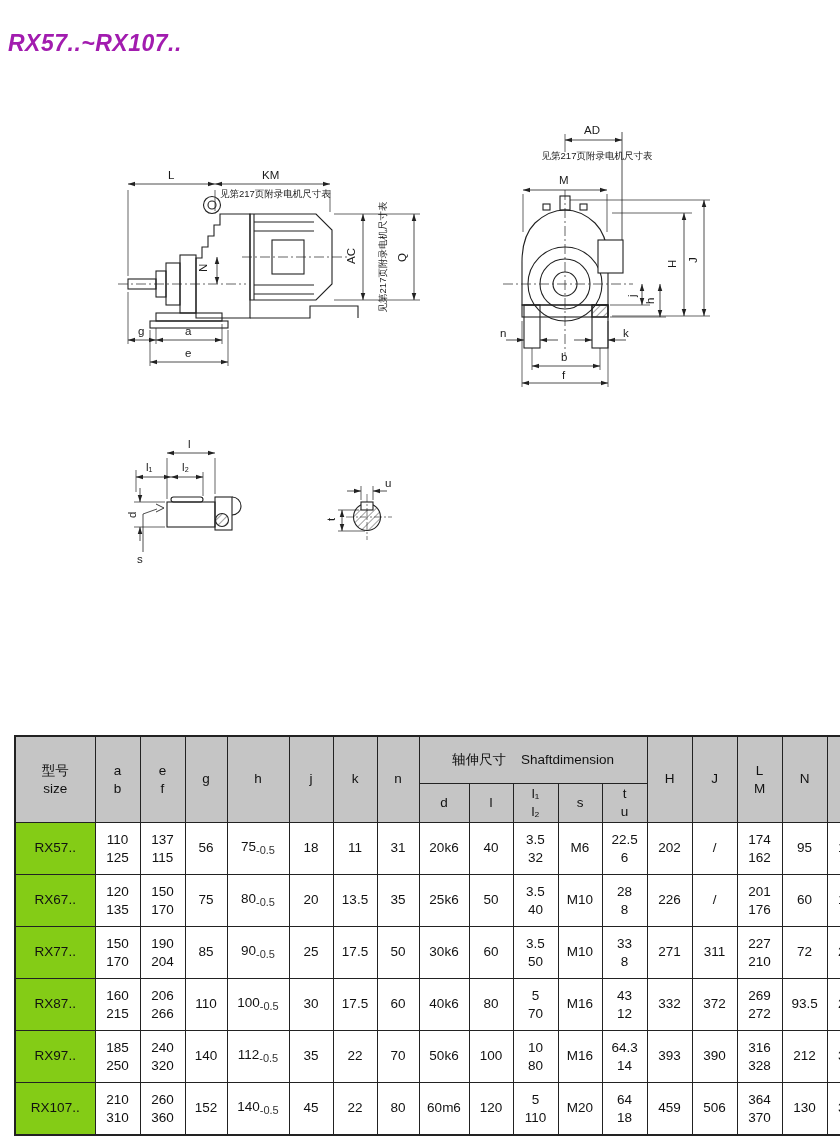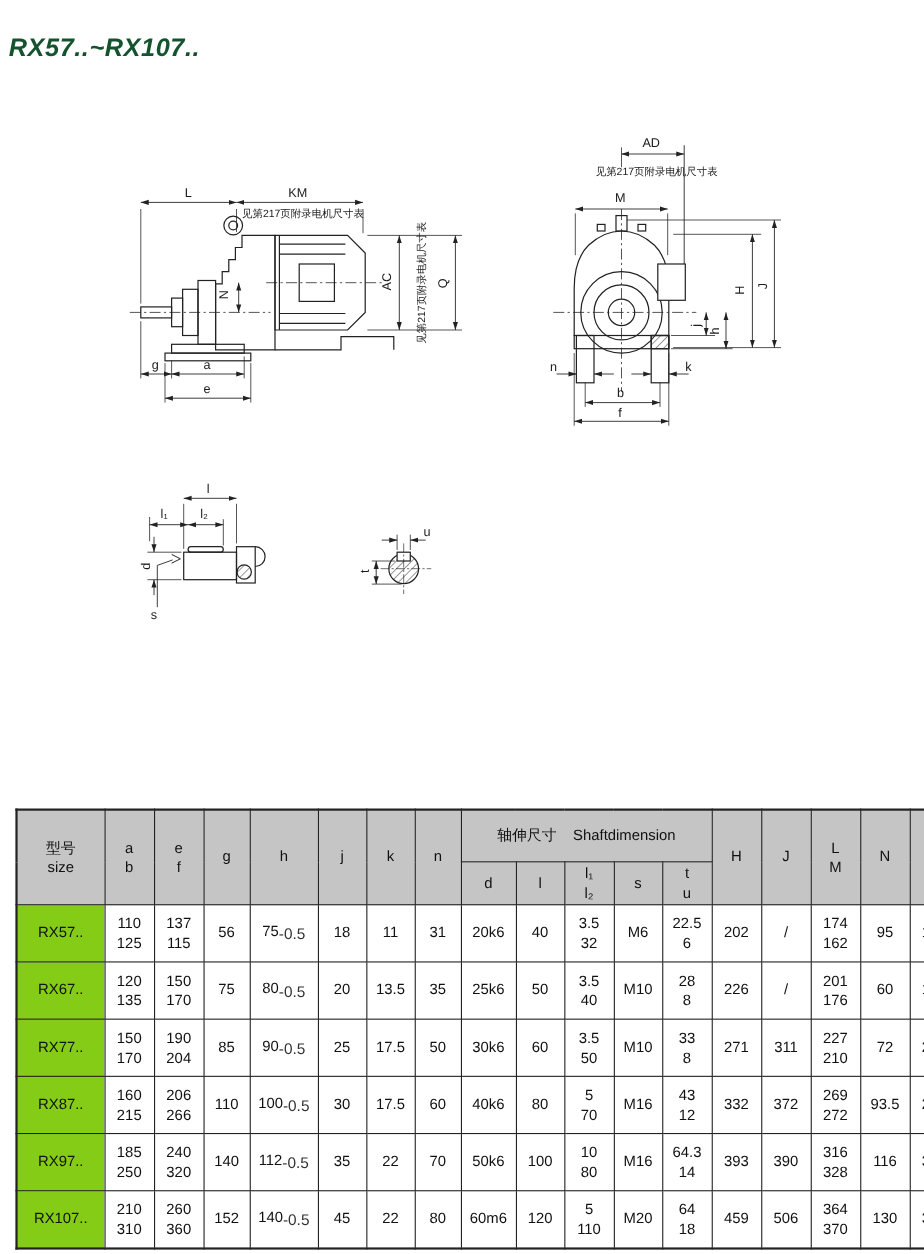--- a/index.html
+++ b/index.html
@@ -1,34 +1,34 @@
 <!DOCTYPE html>
 <html><head>
 <meta charset="utf-8">
 <style>
   html,body{margin:0;padding:0;background:#ffffff;}
   .page{position:relative;width:840px;height:1140px;background:#fff;overflow:hidden;
         font-family:"Liberation Sans","DejaVu Sans",sans-serif;color:#111;}
   .title{position:absolute;top:30px;left:8px;font-size:23px;font-weight:bold;
-         font-style:italic;letter-spacing:.5px;color:#14532d;}
+         font-style:italic;letter-spacing:.5px;color:#a21caf;}
   .drawings{position:absolute;top:0;left:0;}
   svg text{font-family:"Liberation Sans","DejaVu Sans",sans-serif;fill:#1a1a1a;}
   .dimtxt{font-size:11.5px;}
   .notetxt{font-size:9.5px;}
   
   .dims-table{position:absolute;top:735px;left:14px;width:812px;border-collapse:collapse;
               table-layout:fixed;border:2px solid #222;}
   .dims-table th,.dims-table td{border:1px solid #222;text-align:center;vertical-align:middle;
               font-size:13.5px;font-weight:normal;padding:0;line-height:1.25;background:#fff;color:#111;}
   .dims-table thead th{background:#c5c5c5;}
   .dims-table td.c-size{background:#84cc16;}
   .dims-table thead tr:first-child th{height:46px;}
   .dims-table thead tr:last-child th{height:38px;}
   .dims-table tbody td{height:51px;}
-  .htol{font-size:14px;vertical-align:-3px;color:#333;}
+  .htol{font-size:11px;vertical-align:-3px;color:#333;}
   .two div{line-height:1.3;}
 </style>
 </head>
 <body>
 
 <div class="page">
   <div class="title">RX57..~RX107..</div>
 
   <svg class="drawings" width="840" height="710" viewBox="0 0 840 710">
     <defs>
@@ -438,21 +438,21 @@
         <td class="two">
             <div>64.3</div>
             <div>14</div>
           </td>
         <td>393</td>
         <td>390</td>
         <td class="two">
             <div>316</div>
             <div>328</div>
           </td>
-        <td>116</td>
+        <td>212</td>
         <td>300</td>
       </tr>
       <tr>
         <td class="c-size">RX107..</td>
         <td class="two">
             <div>210</div>
             <div>310</div>
           </td>
         <td class="two">
             <div>260</div>

